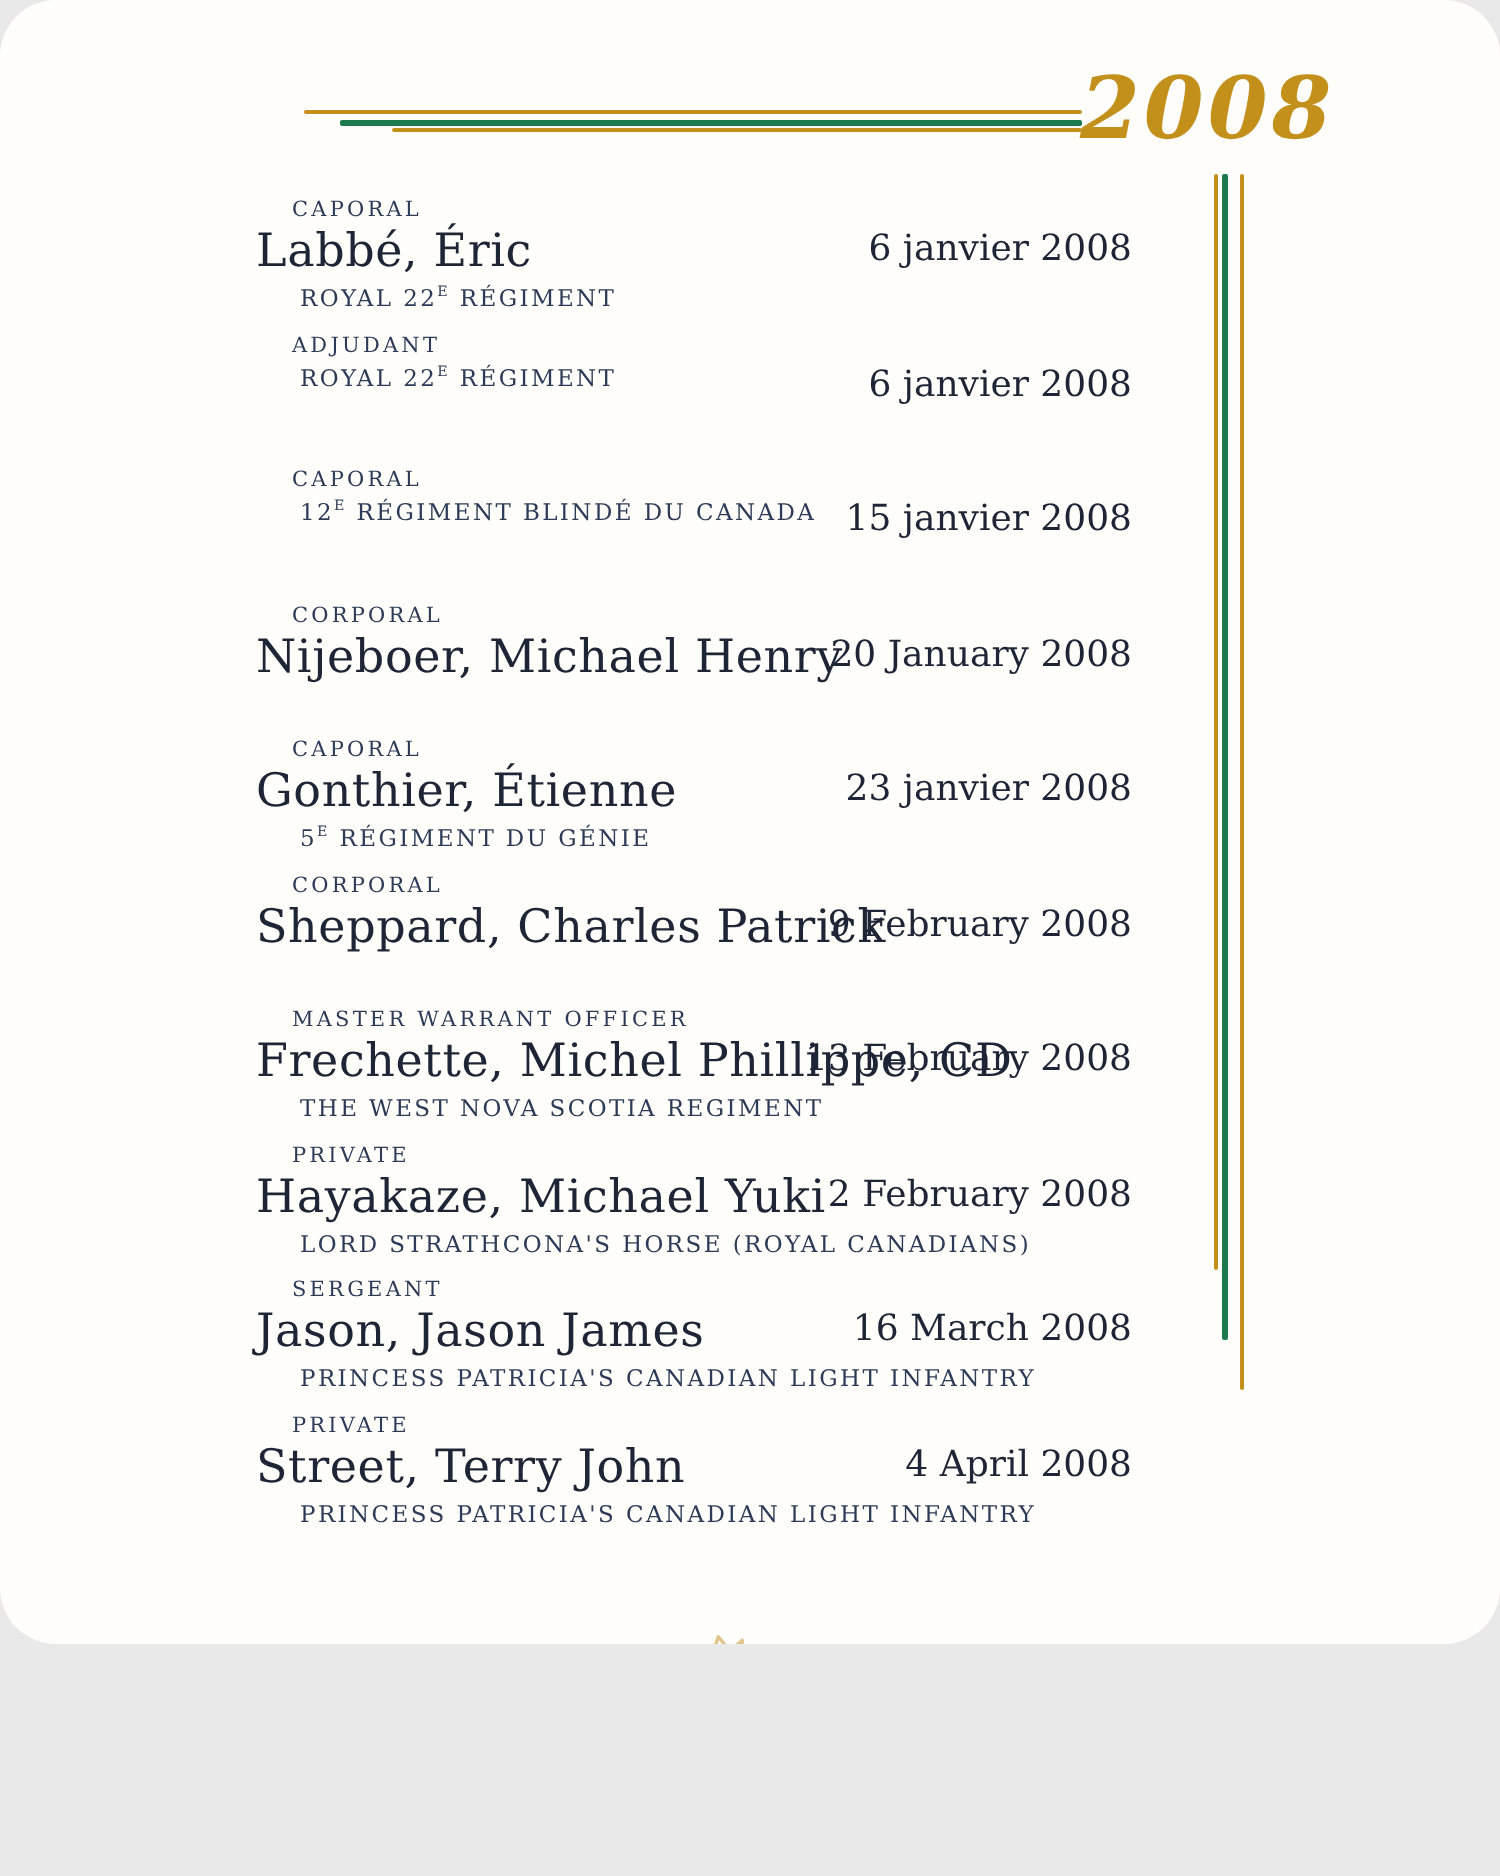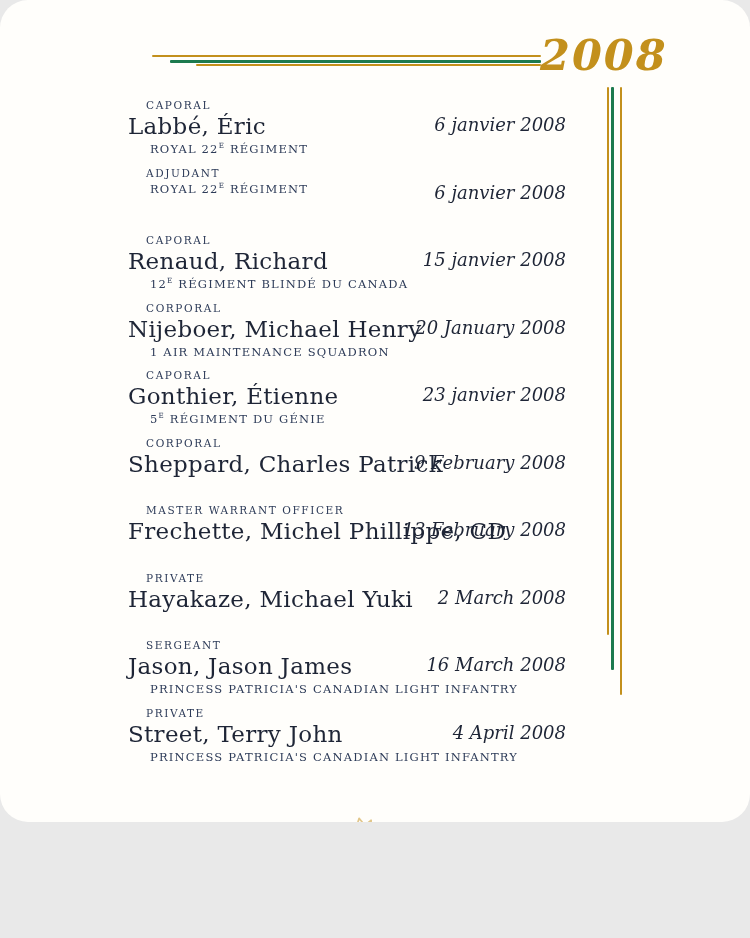--- a/index.html
+++ b/index.html
@@ -41,21 +41,21 @@
     letter-spacing:0.3px;white-space:nowrap;
   }
   .unit{
     margin-left:22px;margin-top:2px;
     font-size:11.5px;letter-spacing:1.2px;
     color:var(--caps-ink);line-height:14px;white-space:nowrap;
   }
   .unit sup{font-size:0.62em;vertical-align:super;line-height:0;}
   .date{
     position:absolute;right:0;top:18px;
-    font-size:18px;font-style:italic;
+    font-size:18px;
     color:var(--ink);line-height:24px;white-space:nowrap;text-align:center;
   }
   
   .folio{
     position:absolute;left:334px;top:812px;width:62px;height:60px;
   }
   .folio svg{position:absolute;left:0;top:0;}
   .folio .num{
     position:absolute;left:0;top:0;width:100%;height:100%;
     display:flex;align-items:center;justify-content:center;
@@ -86,55 +86,55 @@
     </div>
 
     <div class="entry">
       <div class="rank">ADJUDANT</div>
       <div class="unit"><span>ROYAL 22</span><sup>E</sup><span> RÉGIMENT</span></div>
       <div class="date">6 janvier 2008</div>
     </div>
 
     <div class="entry">
       <div class="rank">CAPORAL</div>
-      <div class="name">Renaud, Richard</div>
       <div class="unit"><span>12</span><sup>E</sup><span> RÉGIMENT BLINDÉ DU CANADA</span></div>
       <div class="date">15 janvier 2008</div>
     </div>
 
     <div class="entry">
       <div class="rank">CORPORAL</div>
       <div class="name">Nijeboer, Michael Henry</div>
-      <div class="unit"><span>1 AIR MAINTENANCE SQUADRON</span><sup></sup><span></span></div>
       <div class="date">20 January 2008</div>
     </div>
 
     <div class="entry">
       <div class="rank">CAPORAL</div>
       <div class="name">Gonthier, Étienne</div>
       <div class="unit"><span>5</span><sup>E</sup><span> RÉGIMENT DU GÉNIE</span></div>
       <div class="date">23 janvier 2008</div>
     </div>
 
     <div class="entry">
       <div class="rank">CORPORAL</div>
       <div class="name">Sheppard, Charles Patrick</div>
       <div class="date">9 February 2008</div>
     </div>
 
     <div class="entry">
       <div class="rank">MASTER WARRANT OFFICER</div>
       <div class="name">Frechette, Michel Phillippe, CD</div>
+      <div class="unit"><span>THE WEST NOVA SCOTIA REGIMENT</span><sup></sup><span></span></div>
       <div class="date">13 February 2008</div>
     </div>
 
     <div class="entry">
       <div class="rank">PRIVATE</div>
       <div class="name">Hayakaze, Michael Yuki</div>
-      <div class="date">2 March 2008</div>
+      <div class="unit"><span>LORD STRATHCONA'S HORSE (ROYAL CANADIANS)</span><sup></sup><span></span></div>
+      <div class="date">2 February 2008</div>
     </div>
 
     <div class="entry">
       <div class="rank">SERGEANT</div>
       <div class="name">Jason, Jason James</div>
       <div class="unit"><span>PRINCESS PATRICIA'S CANADIAN LIGHT INFANTRY</span><sup></sup><span></span></div>
       <div class="date">16 March 2008</div>
     </div>
 
     <div class="entry">

